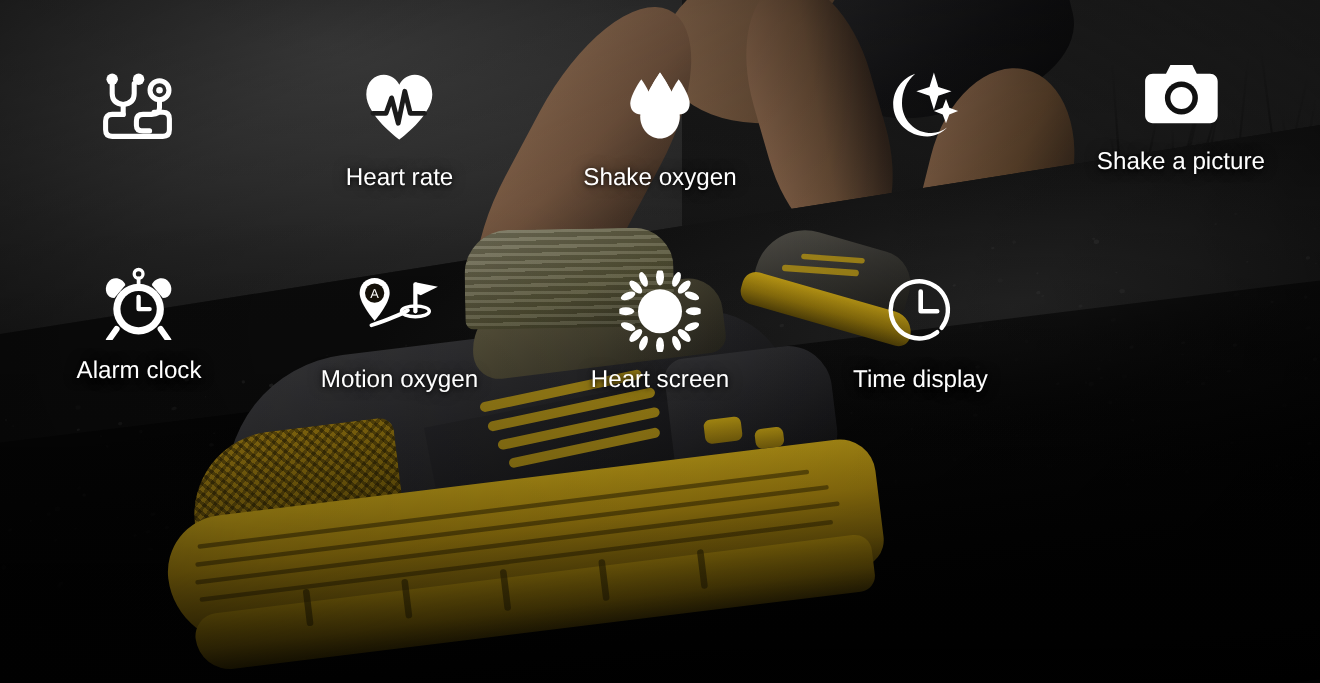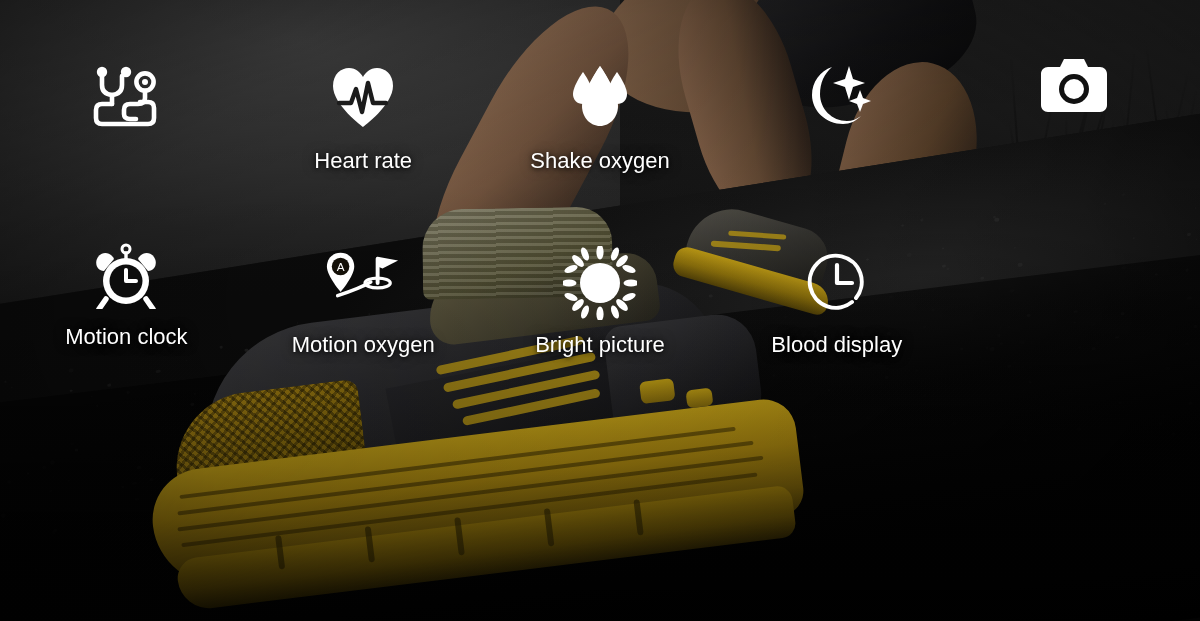--- a/index.html
+++ b/index.html
@@ -728,37 +728,38 @@
 
 
     <div class="cell r2">
       <span class="ico">
         <svg width="68" height="56" viewBox="0 0 68 56">
           <path d="M24 2 L44 2 L48 10 L60 10 C64 10 67 13 67 17 L67 48 C67 52 64 55 60 55 L8 55 C4 55 1 52 1 48 L1 17 C1 13 4 10 8 10 L20 10 Z" fill="#fff"></path>
           <circle cx="34" cy="32" r="15" fill="#111"></circle>
           <circle cx="34" cy="32" r="10" fill="#fff"></circle>
         </svg>
       </span>
+      <span class="lbl">Shake a picture</span>
     </div>
 
     <div class="cell r2">
       <span class="ico">
         <svg width="68" height="68" viewBox="0 0 68 68">
           <circle cx="34" cy="8" r="4" fill="none" stroke="#fff" stroke-width="3"></circle>
           <path d="M34 12 V19" stroke="#fff" stroke-width="3.4" stroke-linecap="round"></path>
           <path d="M12 30 C5 30 2 22 6 16 C10 10 19 11 22 18 Z" fill="#fff"></path>
           <path d="M56 30 C63 30 66 22 62 16 C58 10 49 11 46 18 Z" fill="#fff"></path>
           <circle cx="34" cy="40" r="23" fill="#fff"></circle>
           <circle cx="34" cy="40" r="16.5" fill="#0d0d0d"></circle>
           <path d="M34 29 V40 H44" fill="none" stroke="#fff" stroke-width="4" stroke-linecap="round" stroke-linejoin="round"></path>
           <path d="M14 58 L7 68" stroke="#fff" stroke-width="5.5" stroke-linecap="round"></path>
           <path d="M54 58 L61 68" stroke="#fff" stroke-width="5.5" stroke-linecap="round"></path>
         </svg>
       </span>
-      <span class="lbl">Motion clock</span>
+      <span class="lbl">Alarm clock</span>
     </div>
 
 
     <div class="cell r3">
       <span class="ico">
         <svg width="80" height="66" viewBox="0 0 80 66">
           <path d="M17 2 C9 2 3 8 3 16 C3 26 17 42 17 42 C17 42 31 26 31 16 C31 8 25 2 17 2 Z" fill="#fff"></path>
           <circle cx="17" cy="16" r="9" fill="#141008"></circle>
           <text x="17" y="20.5" font-family="Liberation Sans, sans-serif" font-size="12" fill="#fff" text-anchor="middle">A</text>
           <path d="M14 46 C26 42 38 38 48 32" stroke="#fff" stroke-width="3.6" fill="none" stroke-linecap="round"></path>
@@ -789,27 +790,27 @@
             <ellipse cx="52" cy="8" rx="3.3" ry="7" transform="rotate(22 52 8)"></ellipse>
             <ellipse cx="22" cy="66" rx="3.3" ry="7" transform="rotate(22 22 66)"></ellipse>
             <ellipse cx="52" cy="66" rx="3.3" ry="7" transform="rotate(-22 52 66)"></ellipse>
             <ellipse cx="8" cy="23" rx="7" ry="3.3" transform="rotate(-22 8 23)"></ellipse>
             <ellipse cx="8" cy="51" rx="7" ry="3.3" transform="rotate(22 8 51)"></ellipse>
             <ellipse cx="66" cy="23" rx="7" ry="3.3" transform="rotate(22 66 23)"></ellipse>
             <ellipse cx="66" cy="51" rx="7" ry="3.3" transform="rotate(-22 66 51)"></ellipse>
           </g>
         </svg>
       </span>
-      <span class="lbl">Bright picture</span>
+      <span class="lbl">Heart screen</span>
     </div>
 
     <div class="cell r3">
       <span class="ico">
         <svg width="66" height="66" viewBox="0 0 66 66" fill="none" stroke="#fff" stroke-width="4" stroke-linecap="round">
           <path d="M52 48 A26 26 0 1 0 48 52"></path>
           <path d="M33 15 V33 H48" stroke-width="4.2" stroke-linejoin="round"></path>
         </svg>
       </span>
-      <span class="lbl">Blood display</span>
+      <span class="lbl">Time display</span>
     </div>
 
   </div>
 </div>
 
 </body></html>

